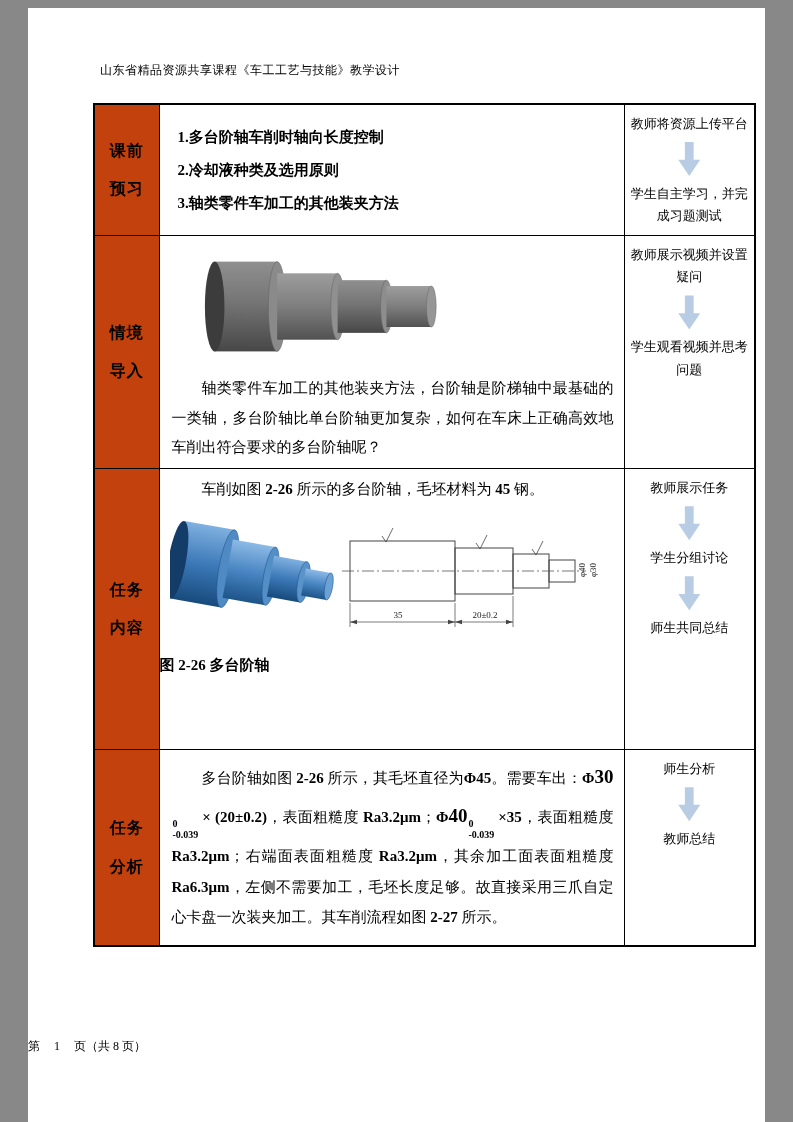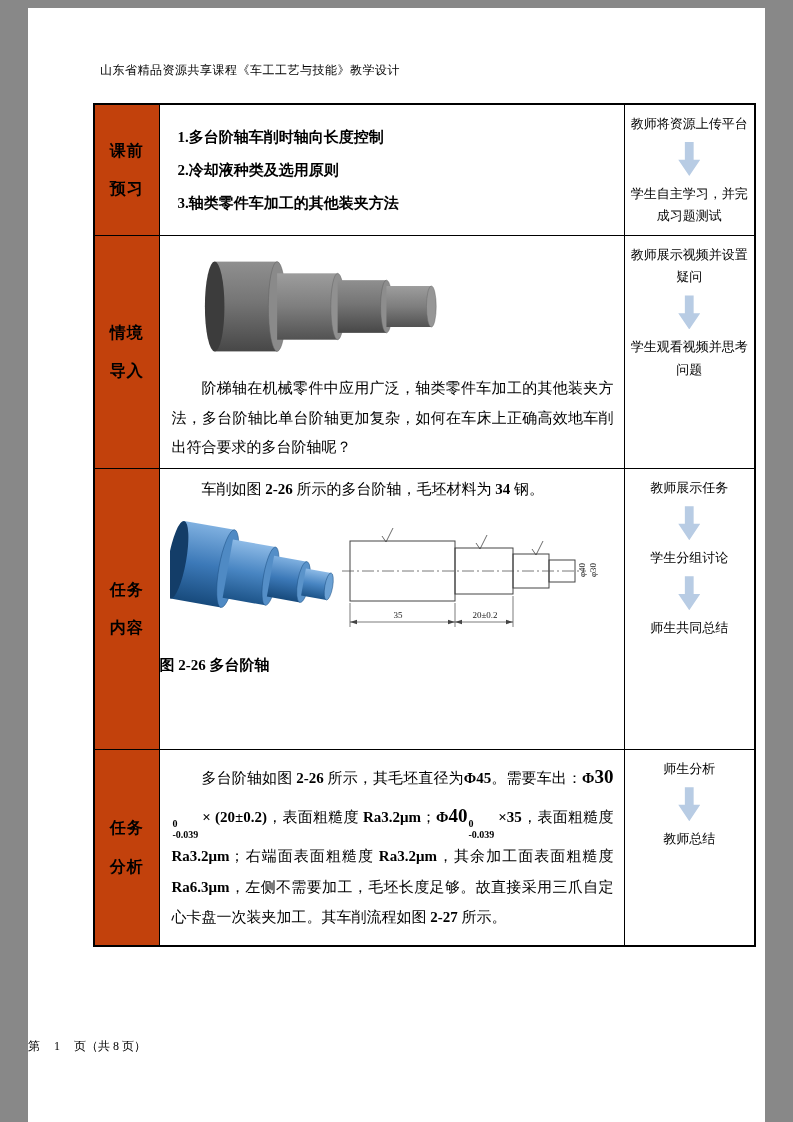--- a/index.html
+++ b/index.html
@@ -112,38 +112,38 @@
             <ellipse cx="78" cy="62" rx="9" ry="46" fill="#8a8a8a" stroke="#5f5f5f" stroke-width="0.5"></ellipse>
             <rect x="78" y="28" width="62" height="68" fill="url(#gg2)"></rect>
             <ellipse cx="140" cy="62" rx="7" ry="34" fill="#909090" stroke="#636363" stroke-width="0.5"></ellipse>
             <rect x="140" y="35" width="50" height="54" fill="url(#gg)"></rect>
             <ellipse cx="190" cy="62" rx="6" ry="27" fill="#8d8d8d" stroke="#606060" stroke-width="0.5"></ellipse>
             <rect x="190" y="41" width="46" height="42" fill="url(#gg2)"></rect>
             <ellipse cx="236" cy="62" rx="5" ry="21" fill="#969696" stroke="#6a6a6a" stroke-width="0.5"></ellipse>
             <ellipse cx="14" cy="62" rx="10" ry="46" fill="#3c3c3c"></ellipse>
           </svg>
         </div>
-        <div class="para">阶梯轴在机械零件中应用广泛，轴类零件车加工的其他装夹方法，多台阶轴比单台阶轴更加复杂，如何在车床上正确高效地车削出符合要求的多台阶轴呢？</div>
+        <div class="para">轴类零件车加工的其他装夹方法，台阶轴是阶梯轴中最基础的一类轴，多台阶轴比单台阶轴更加复杂，如何在车床上正确高效地车削出符合要求的多台阶轴呢？</div>
       </td>
       <td class="activity-cell">
         <div class="act-col">
           <div class="act-text">教师展示视频并设置疑问</div>
           <div class="arrow-down"></div>
           <div class="act-text">学生观看视频并思考问题</div>
         </div>
       </td>
     </tr>
 
     <tr class="r3">
       <td class="stage-cell">
         <div class="stage">任务内容</div>
       </td>
       <td class="content-cell r3-cell">
         <div class="intro-line">
-          <span>车削如图 </span><span class="b">2-26</span><span> 所示的多台阶轴，毛坯材料为 </span><span class="b">34</span><span> 钢。</span>
+          <span>车削如图 </span><span class="b">2-26</span><span> 所示的多台阶轴，毛坯材料为 </span><span class="b">45</span><span> 钢。</span>
         </div>
         <div class="figure-row">
           <svg width="168" height="138" viewBox="0 0 170 140">
             <defs>
               <linearGradient id="gb" x1="0" y1="0" x2="0" y2="1">
                 <stop offset="0" stop-color="#7fb0e0"></stop>
                     <stop offset="0.5" stop-color="#3c79b8"></stop>
                     <stop offset="1" stop-color="#174a7c"></stop>
               </linearGradient>
               <linearGradient id="gb2" x1="0" y1="0" x2="0" y2="1">

